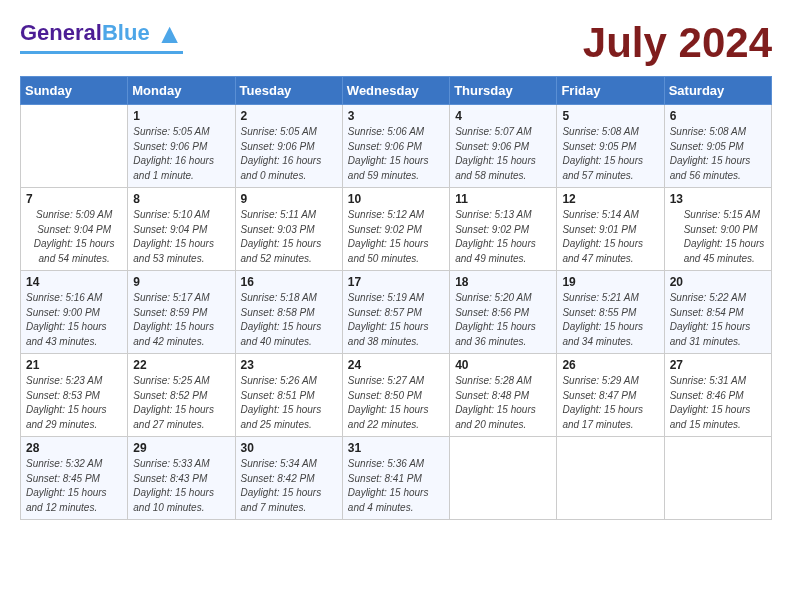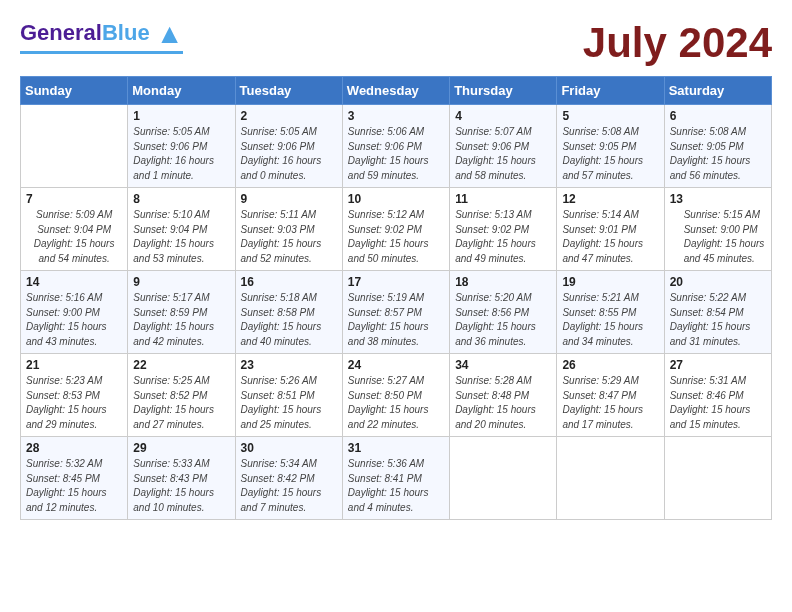--- a/index.html
+++ b/index.html
@@ -292,21 +292,21 @@
 and 25 minutes.</div>
         </td>
         <td>
           <span class="day-number">24</span>
           <div class="cell-content" style="white-space: pre-line;">Sunrise: 5:27 AM
 Sunset: 8:50 PM
 Daylight: 15 hours
 and 22 minutes.</div>
         </td>
         <td>
-          <span class="day-number">34</span>
+          <span class="day-number">40</span>
           <div class="cell-content" style="white-space: pre-line;">Sunrise: 5:28 AM
 Sunset: 8:48 PM
 Daylight: 15 hours
 and 20 minutes.</div>
         </td>
         <td>
           <span class="day-number">26</span>
           <div class="cell-content" style="white-space: pre-line;">Sunrise: 5:29 AM
 Sunset: 8:47 PM
 Daylight: 15 hours

